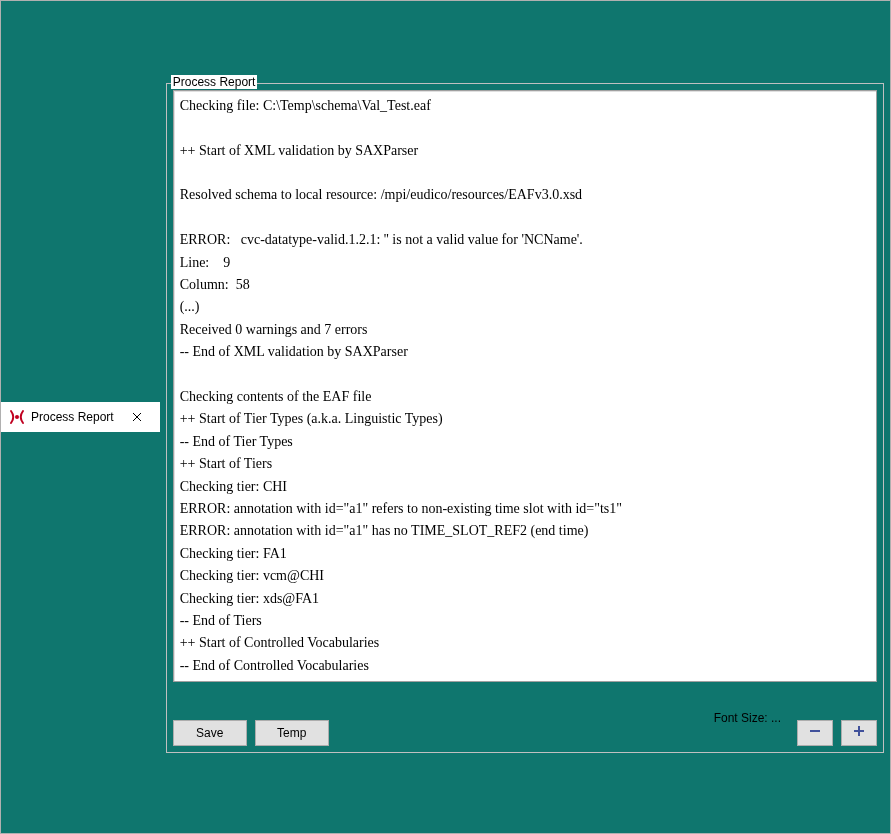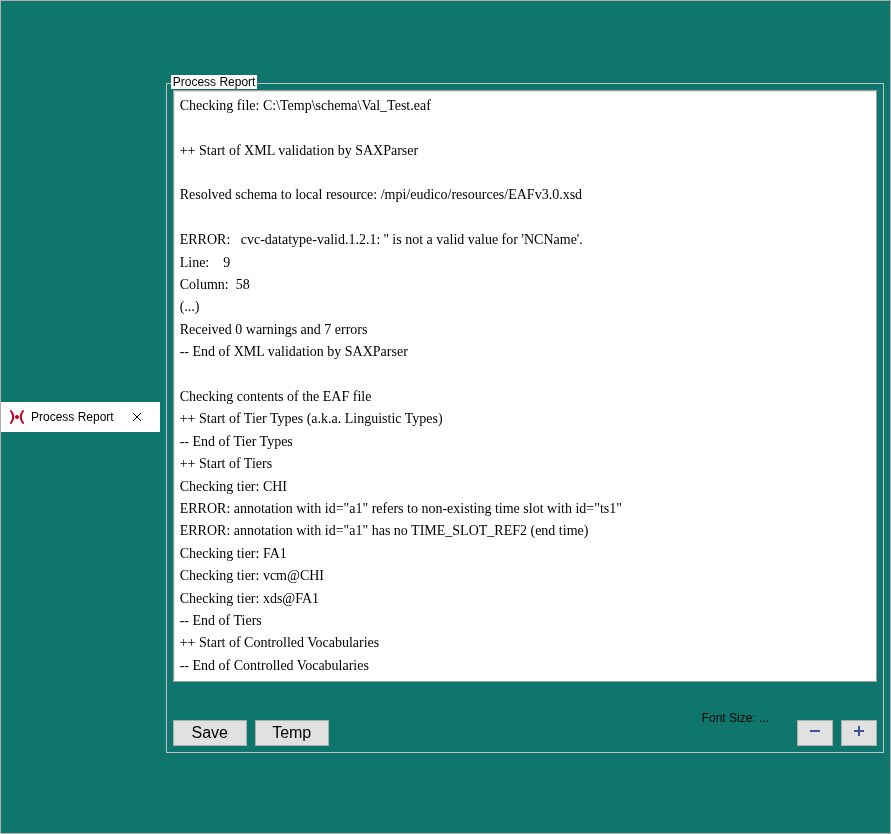--- a/index.html
+++ b/index.html
@@ -104,37 +104,37 @@
   }
   .bottom-bar .spacer {
     flex: 1 1 auto;
   }
   .btn {
     min-width: 74px;
     height: 26px;
     border: 1px solid #adadad;
     background: #e1e1e1;
     font-family: inherit;
-    font-size: 16px;
+    font-size: 12px;
     padding: 0 10px;
     box-sizing: border-box;
     display: inline-flex;
     align-items: center;
     justify-content: center;
     color: #000;
     margin-top: 30px;
   }
   .icon-btn {
     width: 36px;
     min-width: 36px;
     padding: 0;
   }
   .font-label {
     font-size: 12px;
-    margin-right: 20px;
+    margin-right: 8px;
   }
 
   
   .minus-glyph {
     font-weight: bold;
     font-size: 16px;
     color: #3a4a8a;
   }
   .plus-glyph {
     font-weight: bold;

